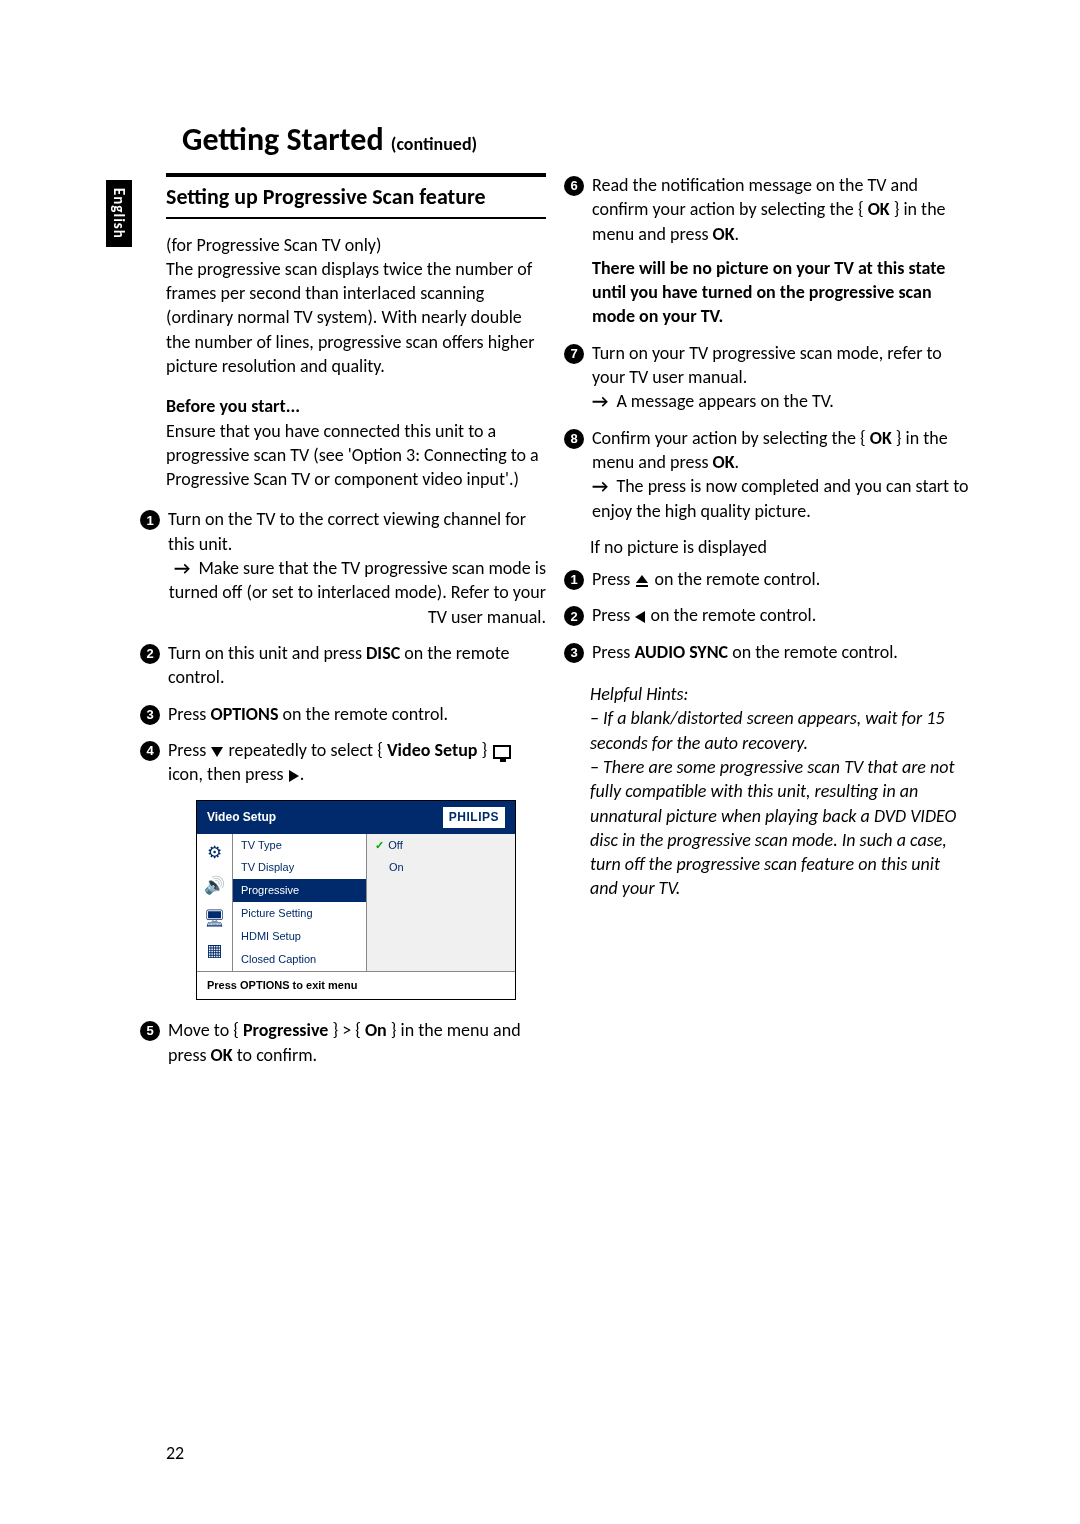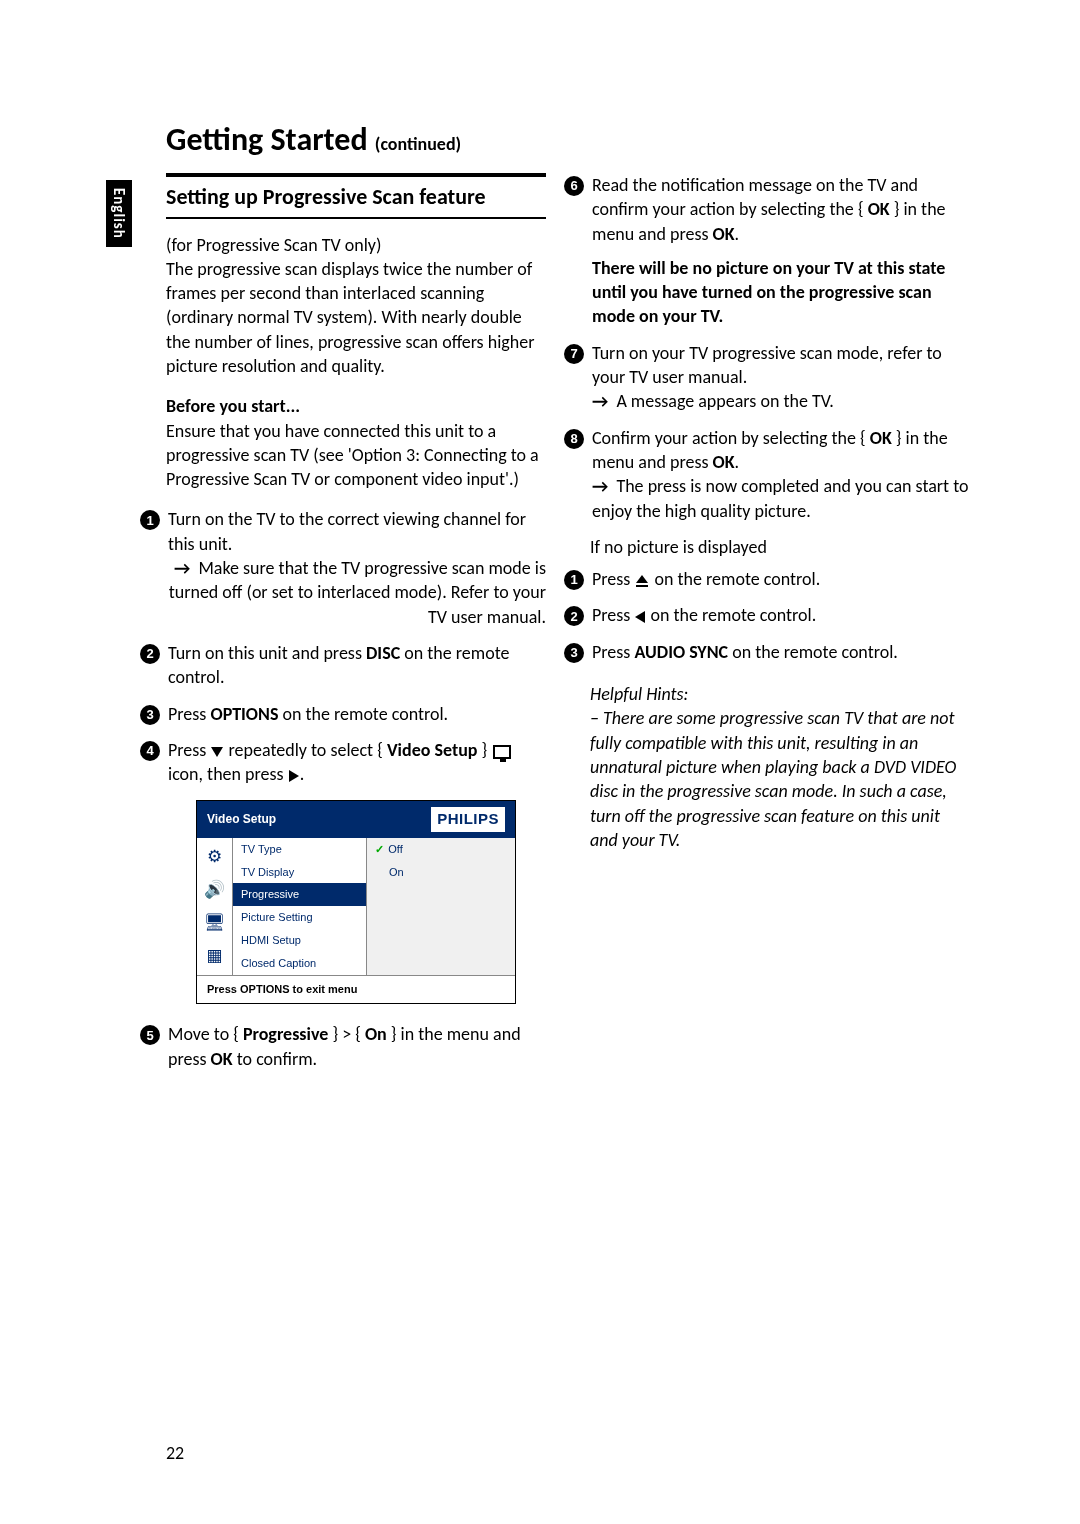--- a/index.html
+++ b/index.html
@@ -24,21 +24,21 @@
     font-size: 15px;
     padding: 8px 4px;
     writing-mode: vertical-rl;
     text-orientation: mixed;
     letter-spacing: 1px;
   }
   h1.title {
     font-size: 32px;
     font-weight: bold;
     margin-bottom: 14px;
-    margin-left: 60px;
+    margin-left: 76px;
   }
   h1.title .cont {
     font-size: 18px;
     font-weight: bold;
   }
   .columns {
     display: flex;
     gap: 44px;
     margin-left: 60px;
   }
@@ -102,21 +102,21 @@
     align-items: center;
     padding: 6px 10px;
     font-size: 12px;
     font-weight: bold;
   }
   .philips {
     background: #fff;
     color: #002a6b;
     font-weight: bold;
     padding: 2px 6px;
-    font-size: 15px;
+    font-size: 12px;
     letter-spacing: 0.5px;
     margin-left: 20px;
   }
   .menu-body {
     display: flex;
     background: #f5f5f5;
   }
   .menu-icons {
     width: 36px;
     background: #fff;
@@ -361,20 +361,21 @@
 
       <div class="step">
         <span class="bullet">3</span>
         <div class="body">
           <span>Press </span><span class="bold">AUDIO SYNC</span><span> on the remote control.</span>
         </div>
       </div>
 
       <div class="hints">
         <div>Helpful Hints:</div>
+        <div>– If a blank/distorted screen appears, wait for 15 seconds for the auto recovery.</div>
         <div>– There are some progressive scan TV that are not fully compatible with this unit, resulting in an unnatural picture when playing back a DVD VIDEO disc in the progressive scan mode. In such a case, turn off the progressive scan feature on this unit and your TV.</div>
       </div>
 
     </div>
   </div>
 </div>
 
 <div class="page-num">22</div>
 
 </body></html>

